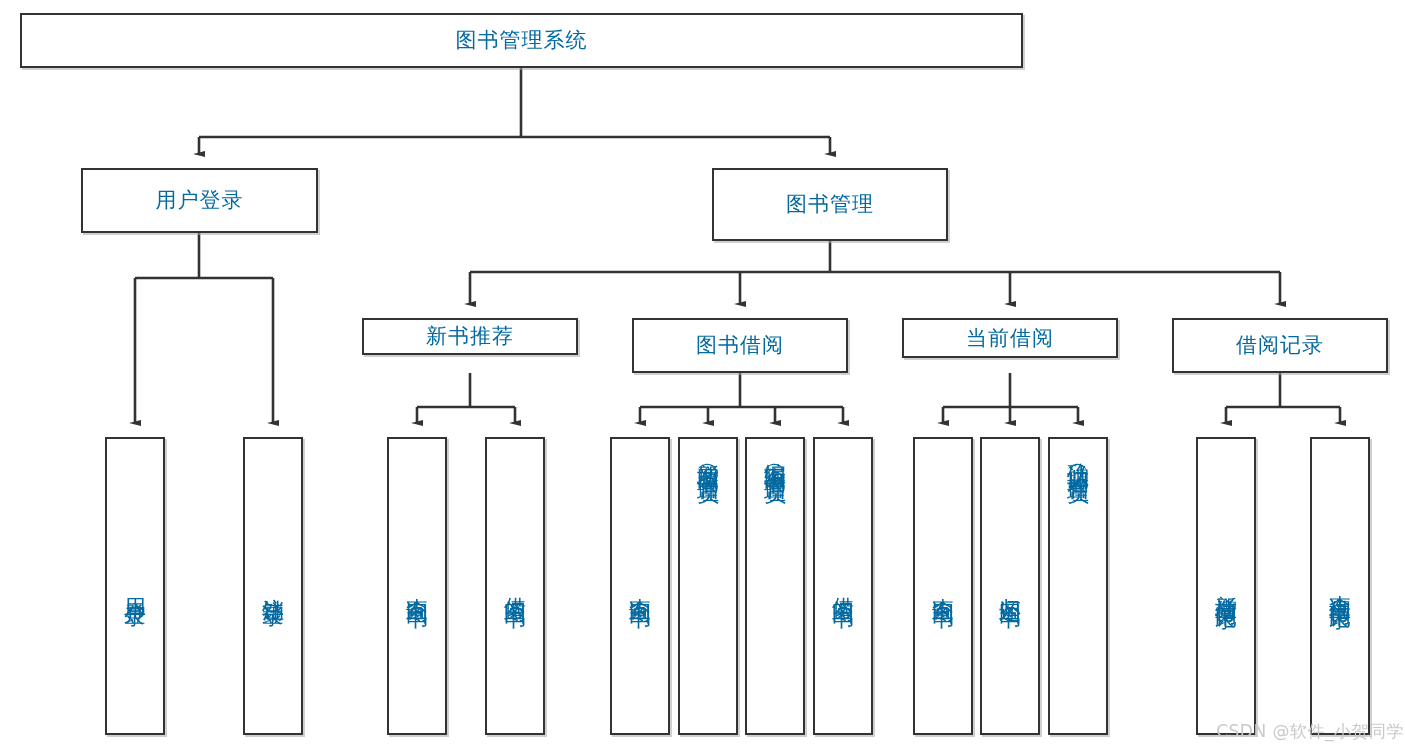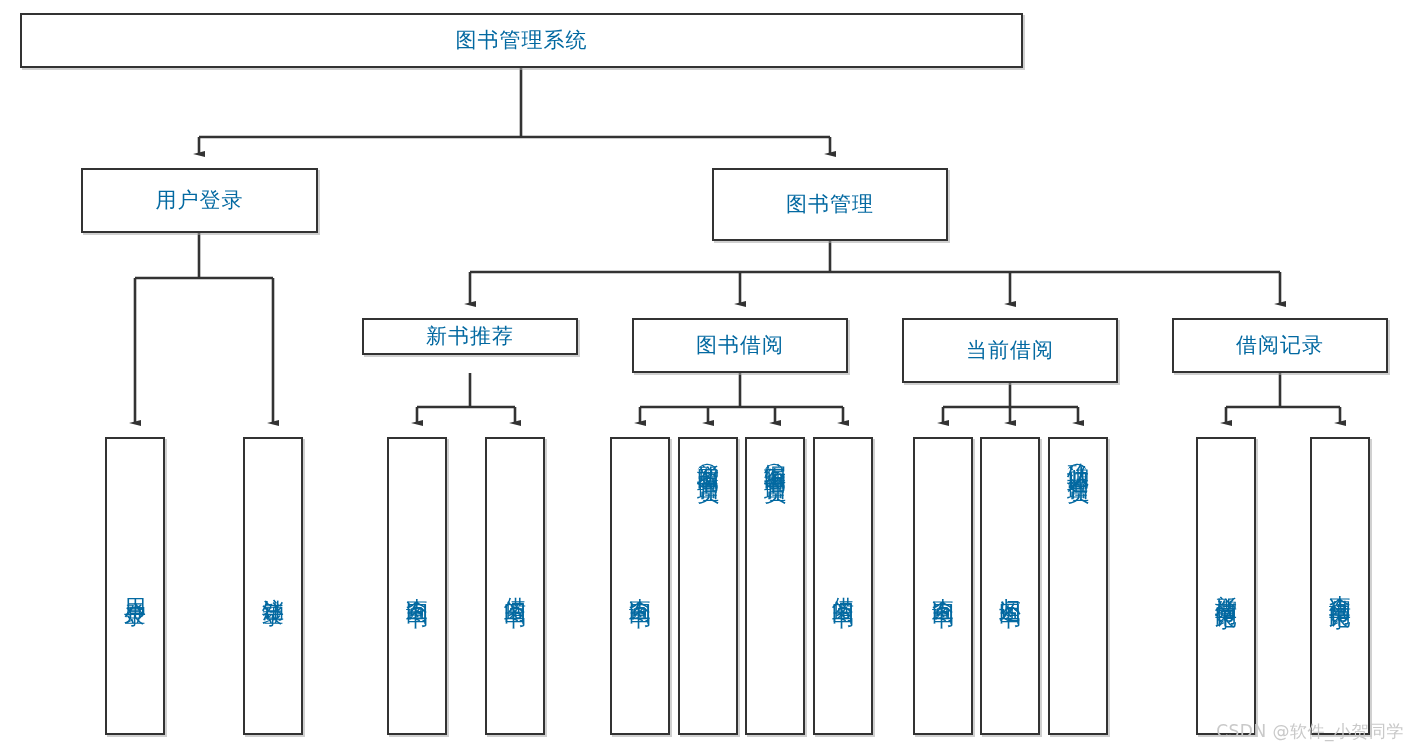--- a/index.html
+++ b/index.html
@@ -135,21 +135,21 @@
   <div class="node-box" style="left:712px; top:168px; width:236px; height:73px;">
     <span class="node-label">图书管理</span>
   </div>
 
   <div class="node-box" style="left:362px; top:318px; width:216px; height:37px;">
     <span class="node-label">新书推荐</span>
   </div>
   <div class="node-box" style="left:632px; top:318px; width:216px; height:55px;">
     <span class="node-label">图书借阅</span>
   </div>
-  <div class="node-box" style="left:902px; top:318px; width:216px; height:65px;">
+  <div class="node-box" style="left:902px; top:318px; width:216px; height:40px;">
     <span class="node-label">当前借阅</span>
   </div>
   <div class="node-box" style="left:1172px; top:318px; width:216px; height:55px;">
     <span class="node-label">借阅记录</span>
   </div>
 
   <div class="node-box vertical centered" style="left:105px; top:437px; width:60px; height:298px;">
     <span class="node-label">用户登录</span>
   </div>
   <div class="node-box vertical centered" style="left:243px; top:437px; width:60px; height:298px;">

